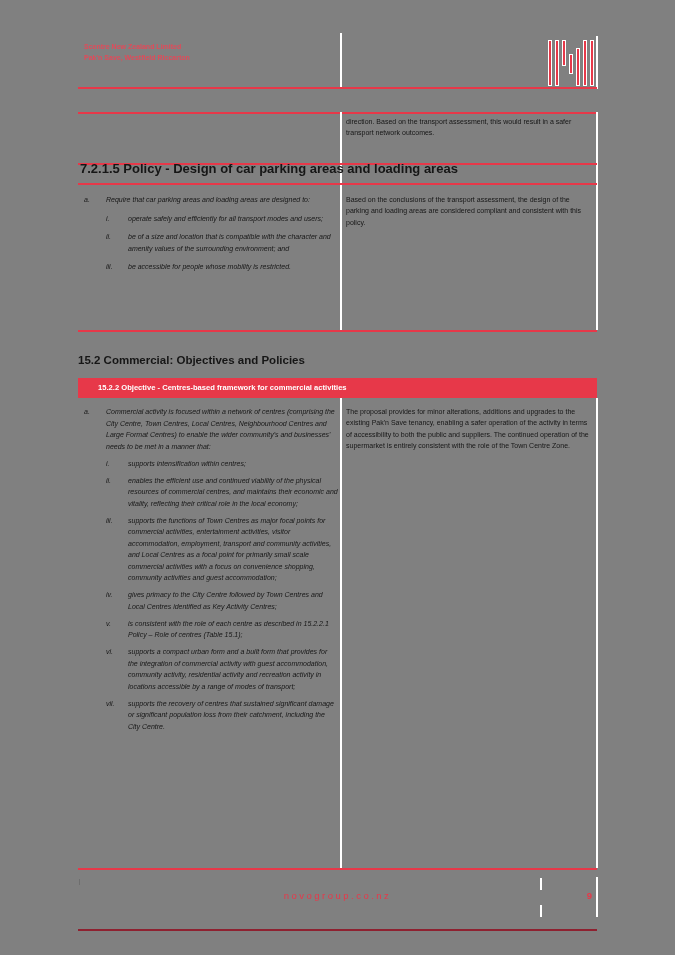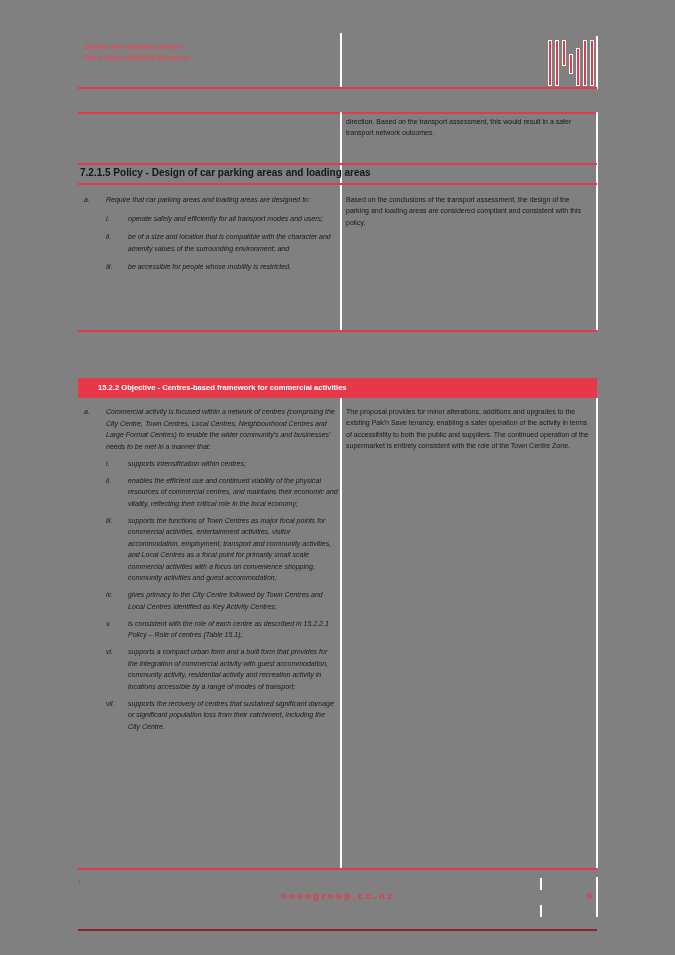--- a/index.html
+++ b/index.html
@@ -36,22 +36,22 @@
   .vl-t1edge  { left:596px; top:112px; height:218px; }
   .vl-t2div   { left:340px; top:398px; height:470px; }
   .vl-t2edge  { left:596px; top:398px; height:470px; }
   .vl-ftedge  { left:596px; top:877px; height:40px; }
   .vl-fttick1 { left:540px; top:878px; height:12px; }
   .vl-fttick2 { left:540px; top:905px; height:12px; }
   .tick-dark  { position:absolute; left:79px; top:879px; width:1px; height:6px; background:#6e6e6e; }
   
   .cont-right { position:absolute; left:346px; top:116px; width:246px;
     font-size:7px; line-height:11px; }
-  .policy-title { position:absolute; left:80px; top:167px; width:515px;
-    font-size:10px; font-weight:bold; color:#161616; }
+  .policy-title { position:absolute; left:80px; top:161px; width:515px;
+    font-size:13px; font-weight:bold; color:#161616; }
   .quote-col { position:absolute; font-size:7px; font-style:italic; line-height:11.5px; }
   .qc-policy { left:84px; top:194px; width:254px; }
   .qc-obj    { left:84px; top:406px; width:254px; }
   .lead-row { display:flex; }
   .lead-row .mk { width:22px; flex:none; }
   .lead-row .tx { flex:1; }
   .sub-items { margin-left:22px; }
   .sub-item { display:flex; margin-top:7px; }
   .qc-obj .sub-item { margin-top:5.5px; }
   .sub-item .mk { width:22px; flex:none; }
@@ -59,21 +59,21 @@
   .assess-col { position:absolute; left:346px; width:246px; font-size:7px; line-height:11.3px; }
   .ac-policy { top:194px; }
   .ac-obj    { top:406px; }
   
   .section-heading { position:absolute; left:78px; top:354px; font-size:11.5px; font-weight:bold; }
   .objective-banner { position:absolute; left:78px; top:378px; width:519px; height:20px;
     background:#e73849; color:#ffffff; font-size:7.6px; font-weight:bold;
     line-height:20px; padding-left:20px; }
   
   .footer-site { position:absolute; left:78px; top:890px; width:519px; text-align:center;
-    font-size:9.5px; font-weight:bold; letter-spacing:2.5px; color:#e73849; cursor:pointer; }
+    font-size:9.5px; font-weight:normal; letter-spacing:2.5px; color:#e73849; cursor:pointer; }
   .footer-page { position:absolute; left:576px; top:890px; width:16px; text-align:right;
     font-size:9.5px; font-weight:bold; color:#e73849; }
 </style>
 </head>
 <body>
 
 <div class="page">
 
   <div class="client-block">
     <div>Scentre New Zealand Limited</div>
@@ -117,20 +117,21 @@
       </div>
       <div class="sub-item">
         <span class="mk">iii.</span>
         <span class="tx">be accessible for people whose mobility is restricted.</span>
       </div>
     </div>
   </div>
   <div class="assess-col ac-policy">Based on the conclusions of the transport assessment, the design of the parking and loading areas are considered compliant and consistent with this policy.</div>
   <div class="hline hl-t1bot"></div>
 
+  <div class="section-heading">15.2 Commercial: Objectives and Policies</div>
   <div class="objective-banner">15.2.2 Objective - Centres-based framework for commercial activities</div>
 
   <div class="vline vl-t2div"></div>
   <div class="vline vl-t2edge"></div>
 
   <div class="quote-col qc-obj">
     <div class="lead-row">
       <span class="mk">a.</span>
       <span class="tx">Commercial activity is focused within a network of centres (comprising the City Centre, Town Centres, Local Centres, Neighbourhood Centres and Large Format Centres) to enable the wider community's and businesses' needs to be met in a manner that:</span>
     </div>

